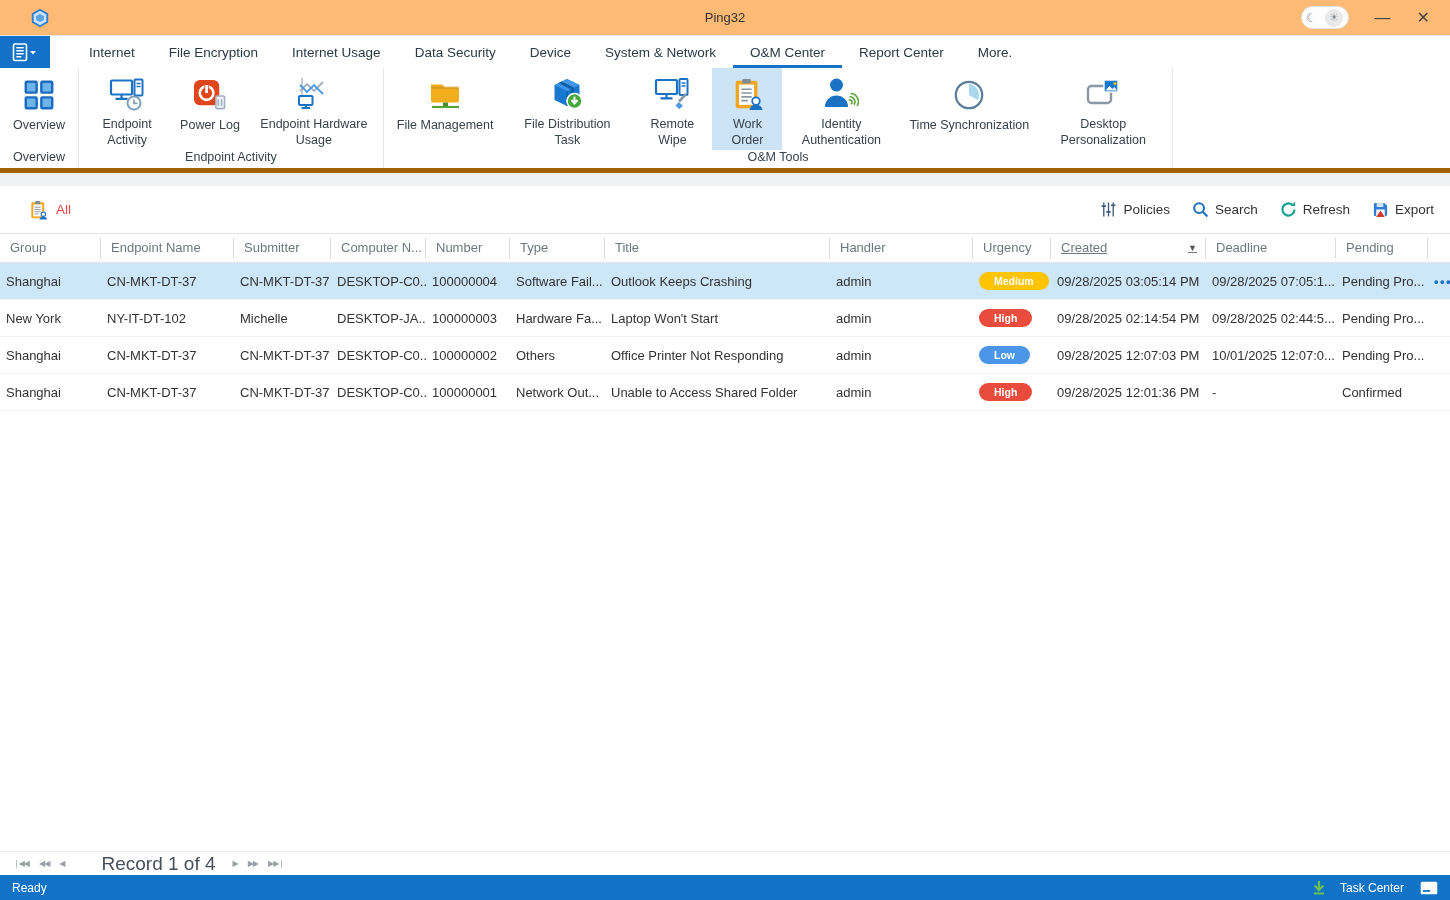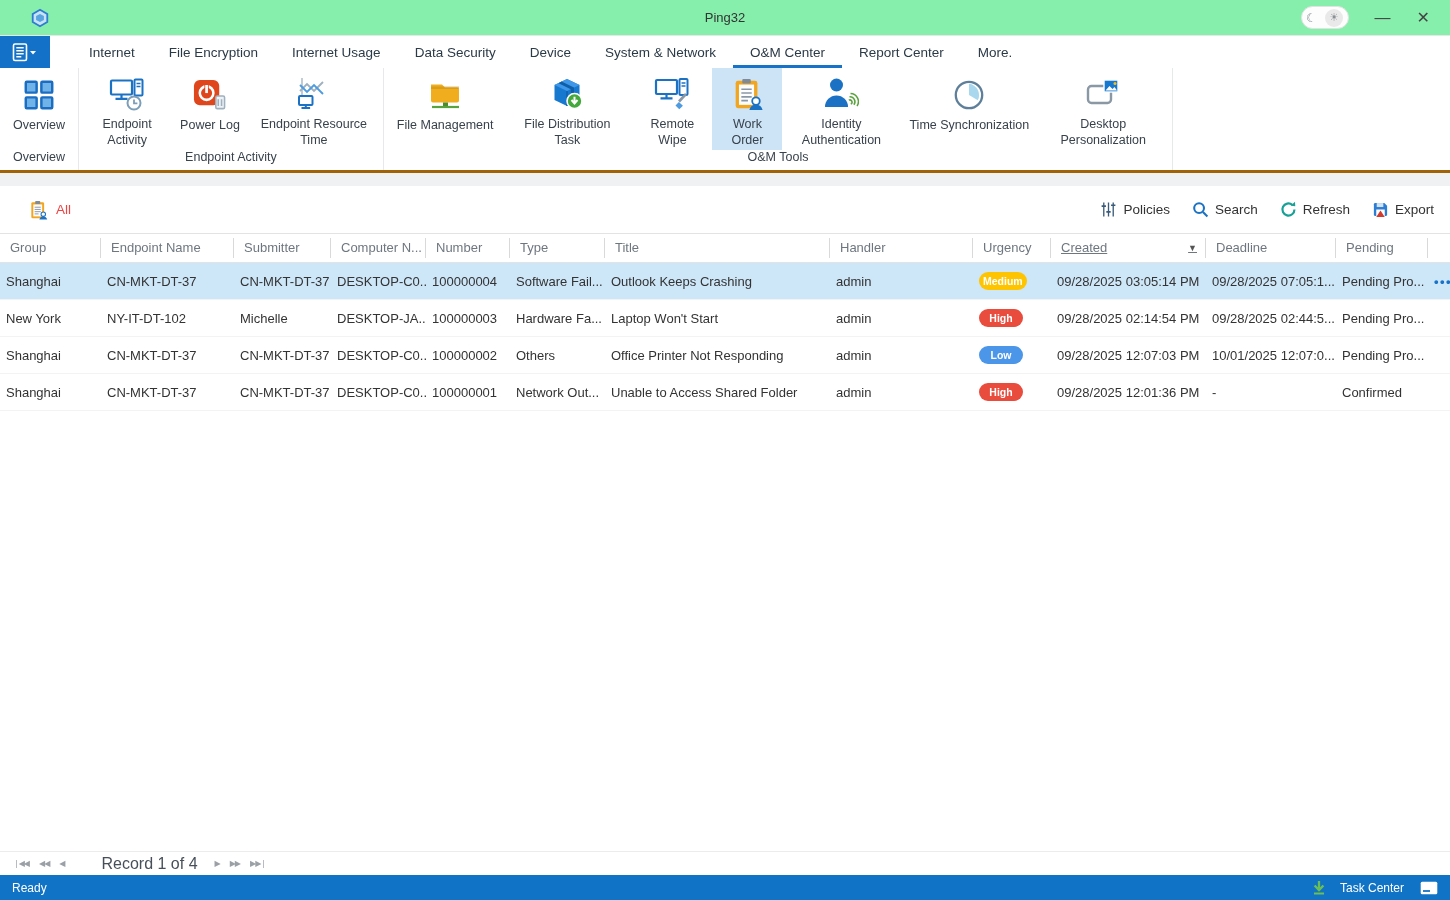--- a/index.html
+++ b/index.html
@@ -5,42 +5,42 @@
   * { margin:0; padding:0; box-sizing:border-box; }
   html,body { width:1450px; height:900px; overflow:hidden; }
   body {
     font-family:"Liberation Sans","DejaVu Sans",sans-serif;
     background:#f0f1f2; color:#333;
     display:flex; flex-direction:column;
   }
   svg { display:block; }
 
   
-  .titlebar { height:36px; background:#86efac; border-bottom:1px solid #e7e7e7;
+  .titlebar { height:36px; background:#fdba74; border-bottom:1px solid #e7e7e7;
     display:flex; align-items:center; position:relative; flex:none; }
   .titlebar .logo { margin-left:30px; }
   .titlebar .apptitle { position:absolute; left:0; right:0; text-align:center;
     font-size:13px; color:#333; }
   .titlebar .win-controls { margin-left:auto; display:flex; align-items:center; gap:26px; padding-right:20px; z-index:2; }
   .theme-toggle { width:48px; height:23px; border:1px solid #e2e2e2; border-radius:12px;
     display:flex; align-items:center; justify-content:space-around; background:#fdfdfd; }
   .theme-toggle .moon { color:#7d838a; font-size:12px; line-height:1; }
   .theme-toggle .sun { width:18px; height:18px; border-radius:50%; background:#e9e9e9;
     color:#8a8f94; font-size:11px; display:flex; align-items:center; justify-content:center; }
   .win-btn { color:#444; font-size:16px; line-height:1; cursor:default; }
 
   
   .menubar { height:32px; background:#fff; display:flex; align-items:stretch; flex:none; }
   .menu-btn { width:50px; background:#1371c8; display:flex; align-items:center; justify-content:center; flex:none; }
   .tabs { display:flex; align-items:stretch; margin-left:22px; }
   .tab { padding:0 17px; display:flex; align-items:center; font-size:13.5px; color:#2b3a47; }
   .tab.active { box-shadow:inset 0 -3px 0 #1673c7; }
 
   
-  .ribbon { height:105px; background:#fff; border-bottom:3px solid #a16207;
+  .ribbon { height:105px; background:#fff; border-bottom:5px solid #a16207;
     display:flex; align-items:stretch; flex:none; }
   .rgroup { display:flex; flex-direction:column; border-right:1px solid #e6e8ea; }
   .rgroup-items { flex:1; display:flex; align-items:flex-start; padding:0 4px; }
   .rgroup-label { height:22px; text-align:center; font-size:12.5px; color:#39434d; padding-bottom:4px; }
   .ritem { display:flex; flex-direction:column; align-items:center; padding:8px 9px 2px;
     height:82px; border-radius:0; }
   .ritem.selected { background:#cce4f5; }
   .ritem .ricon { height:38px; display:flex; align-items:center; justify-content:center; }
   .ritem .rlabel { margin-top:3px; font-size:12.5px; color:#38424c; text-align:center; line-height:1.3; }
   .w70 .rlabel { max-width:70px; } .w110 .rlabel { max-width:112px; }
@@ -65,31 +65,31 @@
   .th.sorted { justify-content:space-between; padding-right:8px;text-decoration:underline; }
   .sort-arrow { font-size:9px; color:#555; }
   .row { height:37px; border-bottom:1px solid #f3f3f3; font-size:13px; color:#333; }
   .row.selected { background:#cde6f8; }
   .td { padding-left:6px; overflow:hidden; white-space:nowrap; }
   .c-group{width:101px;} .c-endpoint{width:133px;} .c-submitter{width:97px;}
   .c-computer{width:95px;} .c-number{width:84px;} .c-type{width:95px;}
   .c-title{width:225px;} .c-handler{width:143px;} .c-urgency{width:78px;}
   .c-created{width:155px;} .c-deadline{width:130px;} .c-status{width:92px;}
   .c-more{flex:1; padding-right:6px; text-align:right;}
-  .badge { display:inline-block; min-width:44px; text-align:center; padding:3px 4px;
+  .badge { display:inline-block; min-width:44px; text-align:center; padding:3px 15px;
     border-radius:10px; color:#fff; font-size:10.5px; font-weight:bold; }
   .row-dots { color:#1673c7; font-weight:bold; font-size:13px; letter-spacing:1.5px; }
 
   .filler { flex:1; background:#fff; }
 
   
   .recordnav { height:24px; background:#fff; border-top:1px solid #ececec;
     display:flex; align-items:center; padding-left:8px; flex:none; }
   .nav-glyph { font-size:8px; color:#9aa0a6; letter-spacing:-1px; margin:0 5px; }
-  .nav-label { font-size:16px; color:#47505a; margin:0 12px;padding-left:20px; }
+  .nav-label { font-size:19px; color:#47505a; margin:0 12px;padding-left:20px; }
 
   
   .statusbar { height:25px; background:#1173c6; color:#fff; display:flex; align-items:center;
     padding:0 12px; font-size:12px; flex:none; }
   .statusbar .task-center { margin-left:auto; display:flex; align-items:center; gap:14px; }
   .statusbar .panel-icn { margin-left:16px; }
 </style>
 </head>
 <body>
 
@@ -186,21 +186,21 @@
       <div class="ritem w110">
         <span class="ricon">
           <svg width="36" height="36" viewBox="0 0 36 36" fill="none">
             <path d="M6 2 v22" stroke="#b9c4cc" stroke-width="1.7"></path>
             <path d="M4 15 l7 -7 7 7 9 -9" stroke="#9fb0be" stroke-width="1.9"></path>
             <path d="M4 9 l7 7 7 -7 9 9" stroke="#4d9be0" stroke-width="1.9"></path>
             <rect x="3" y="20" width="13.5" height="9" rx="1" stroke="#1b72c4" stroke-width="2" fill="#fff"></rect>
             <path d="M9.8 29 v3 M5.5 32 h8.6" stroke="#1b72c4" stroke-width="2"></path>
           </svg>
         </span>
-        <span class="rlabel">Endpoint Resource Time</span>
+        <span class="rlabel">Endpoint Hardware Usage</span>
       </div>
     </div>
     <div class="rgroup-label">Endpoint Activity</div>
   </div>
 
   <div class="rgroup">
     <div class="rgroup-items">
       <div class="ritem">
         <span class="ricon">
           <svg width="36" height="36" viewBox="0 0 36 36">

